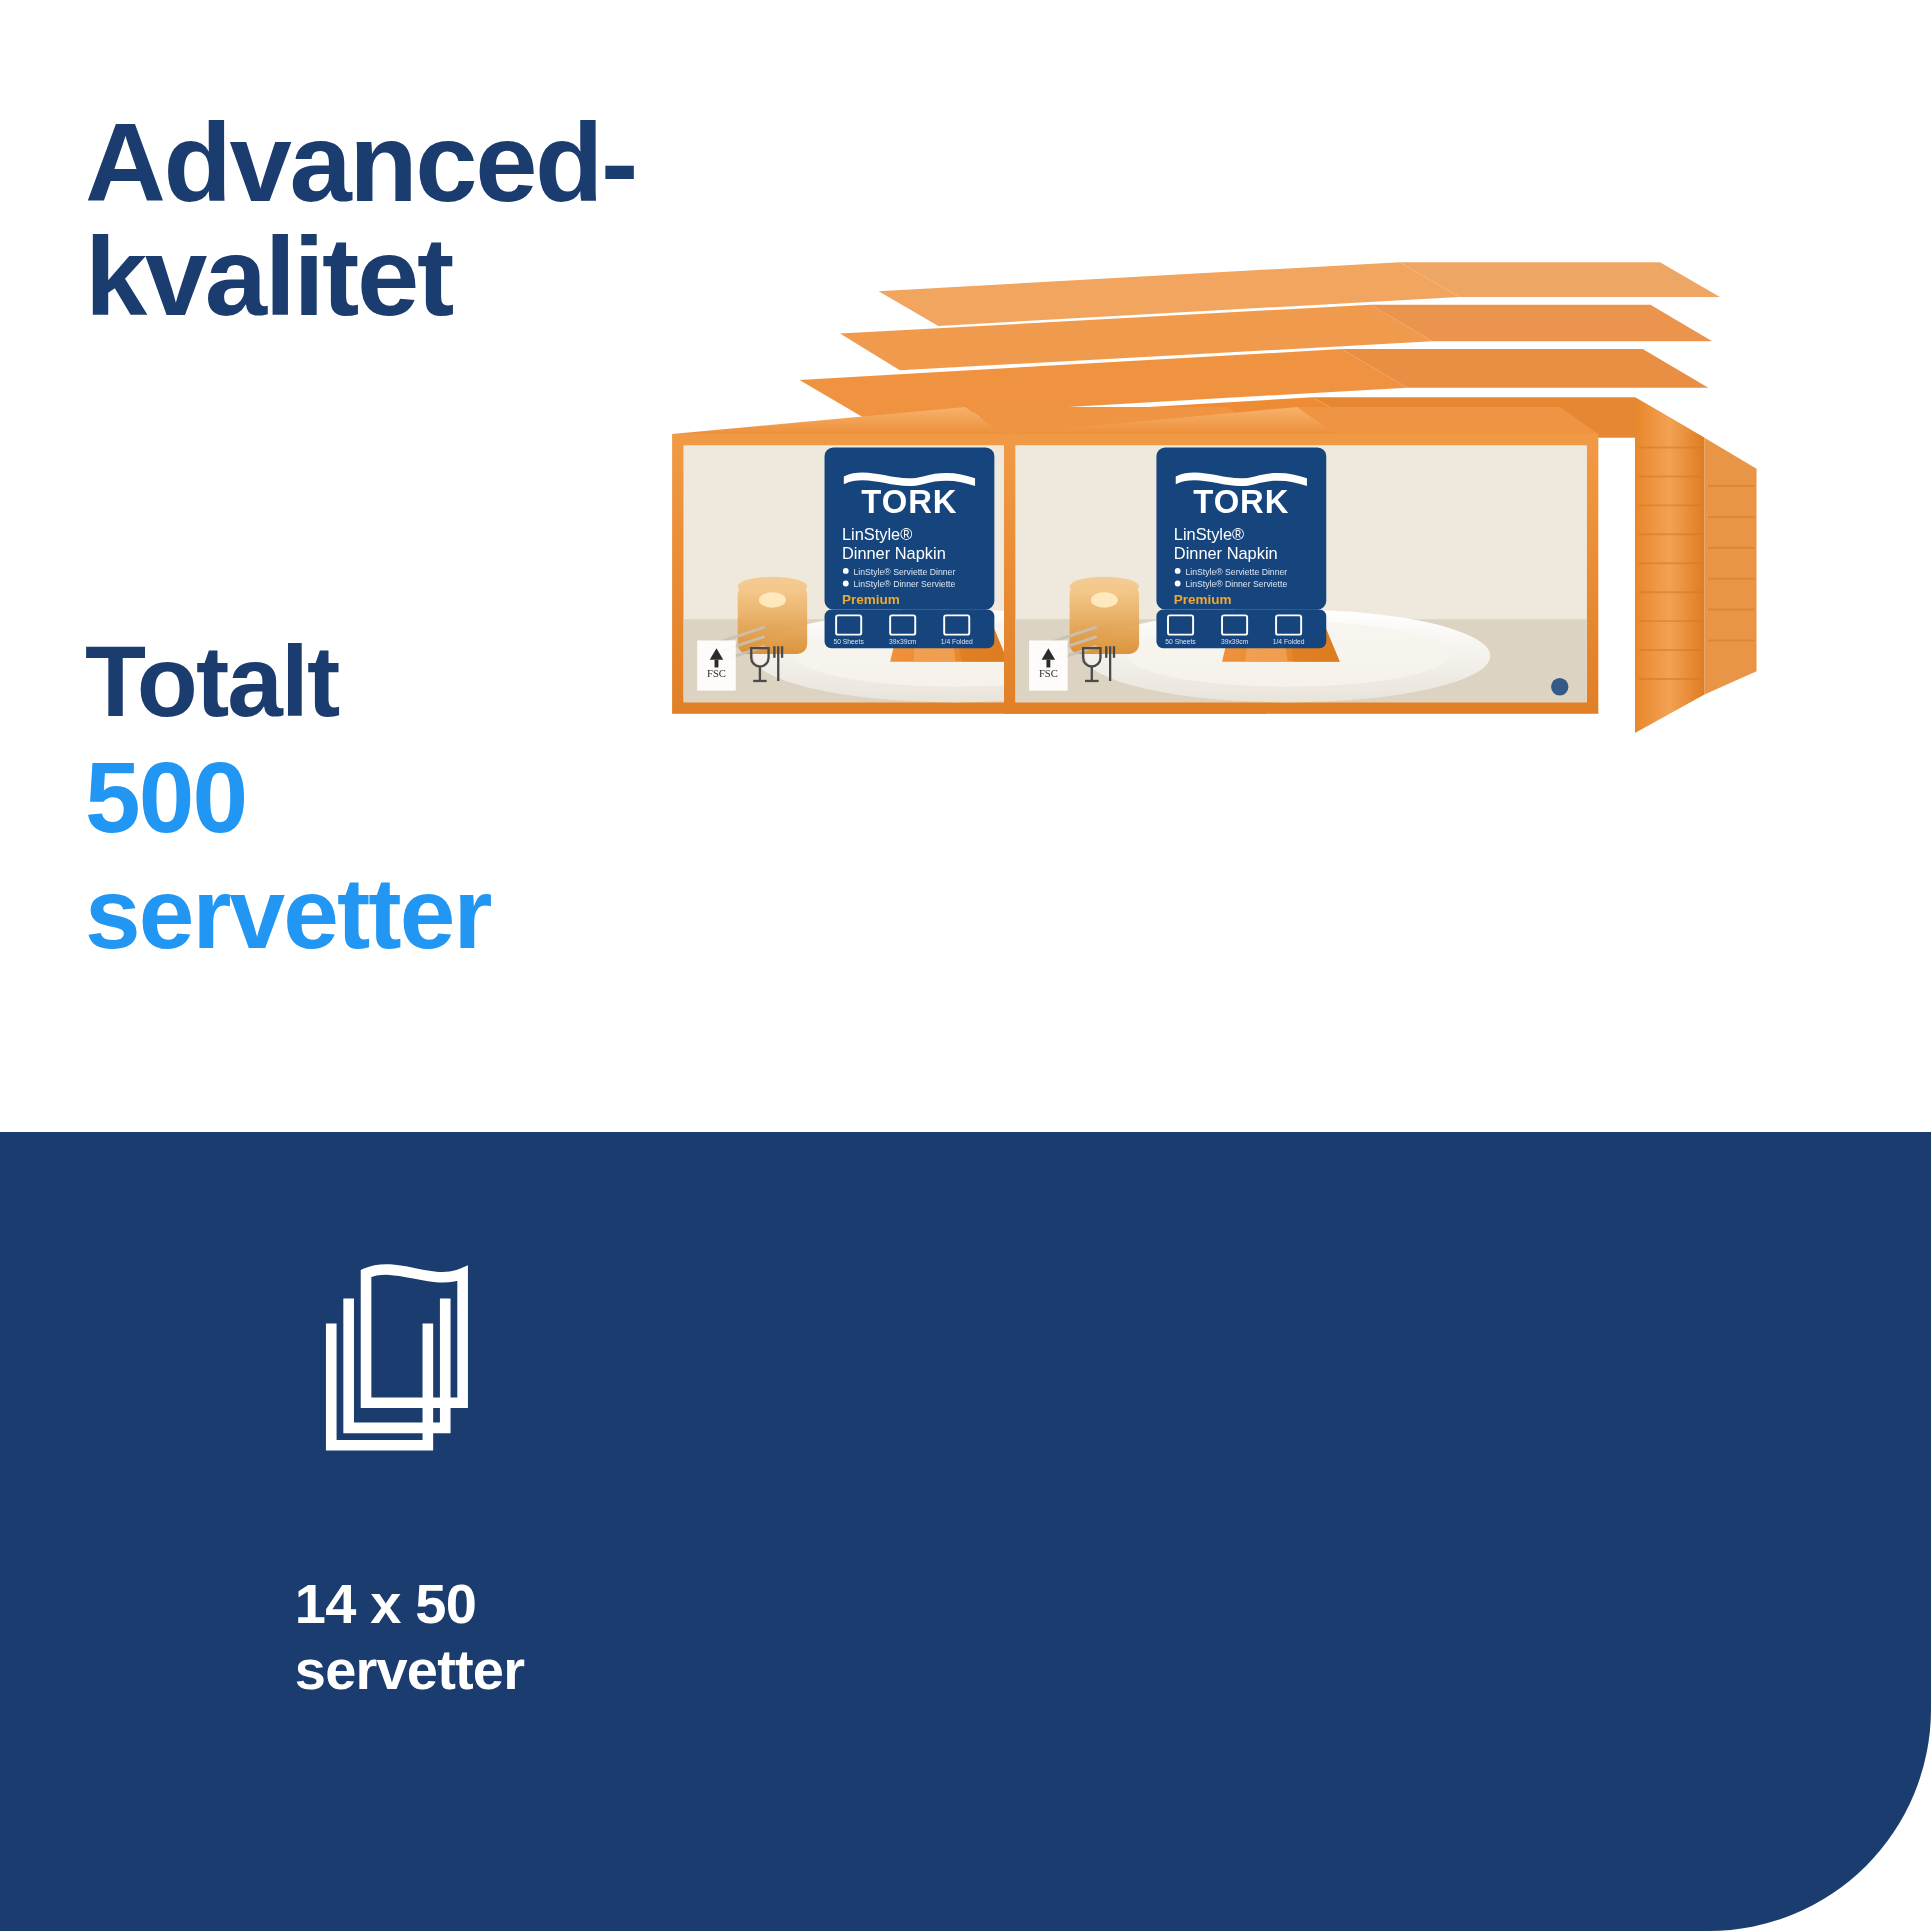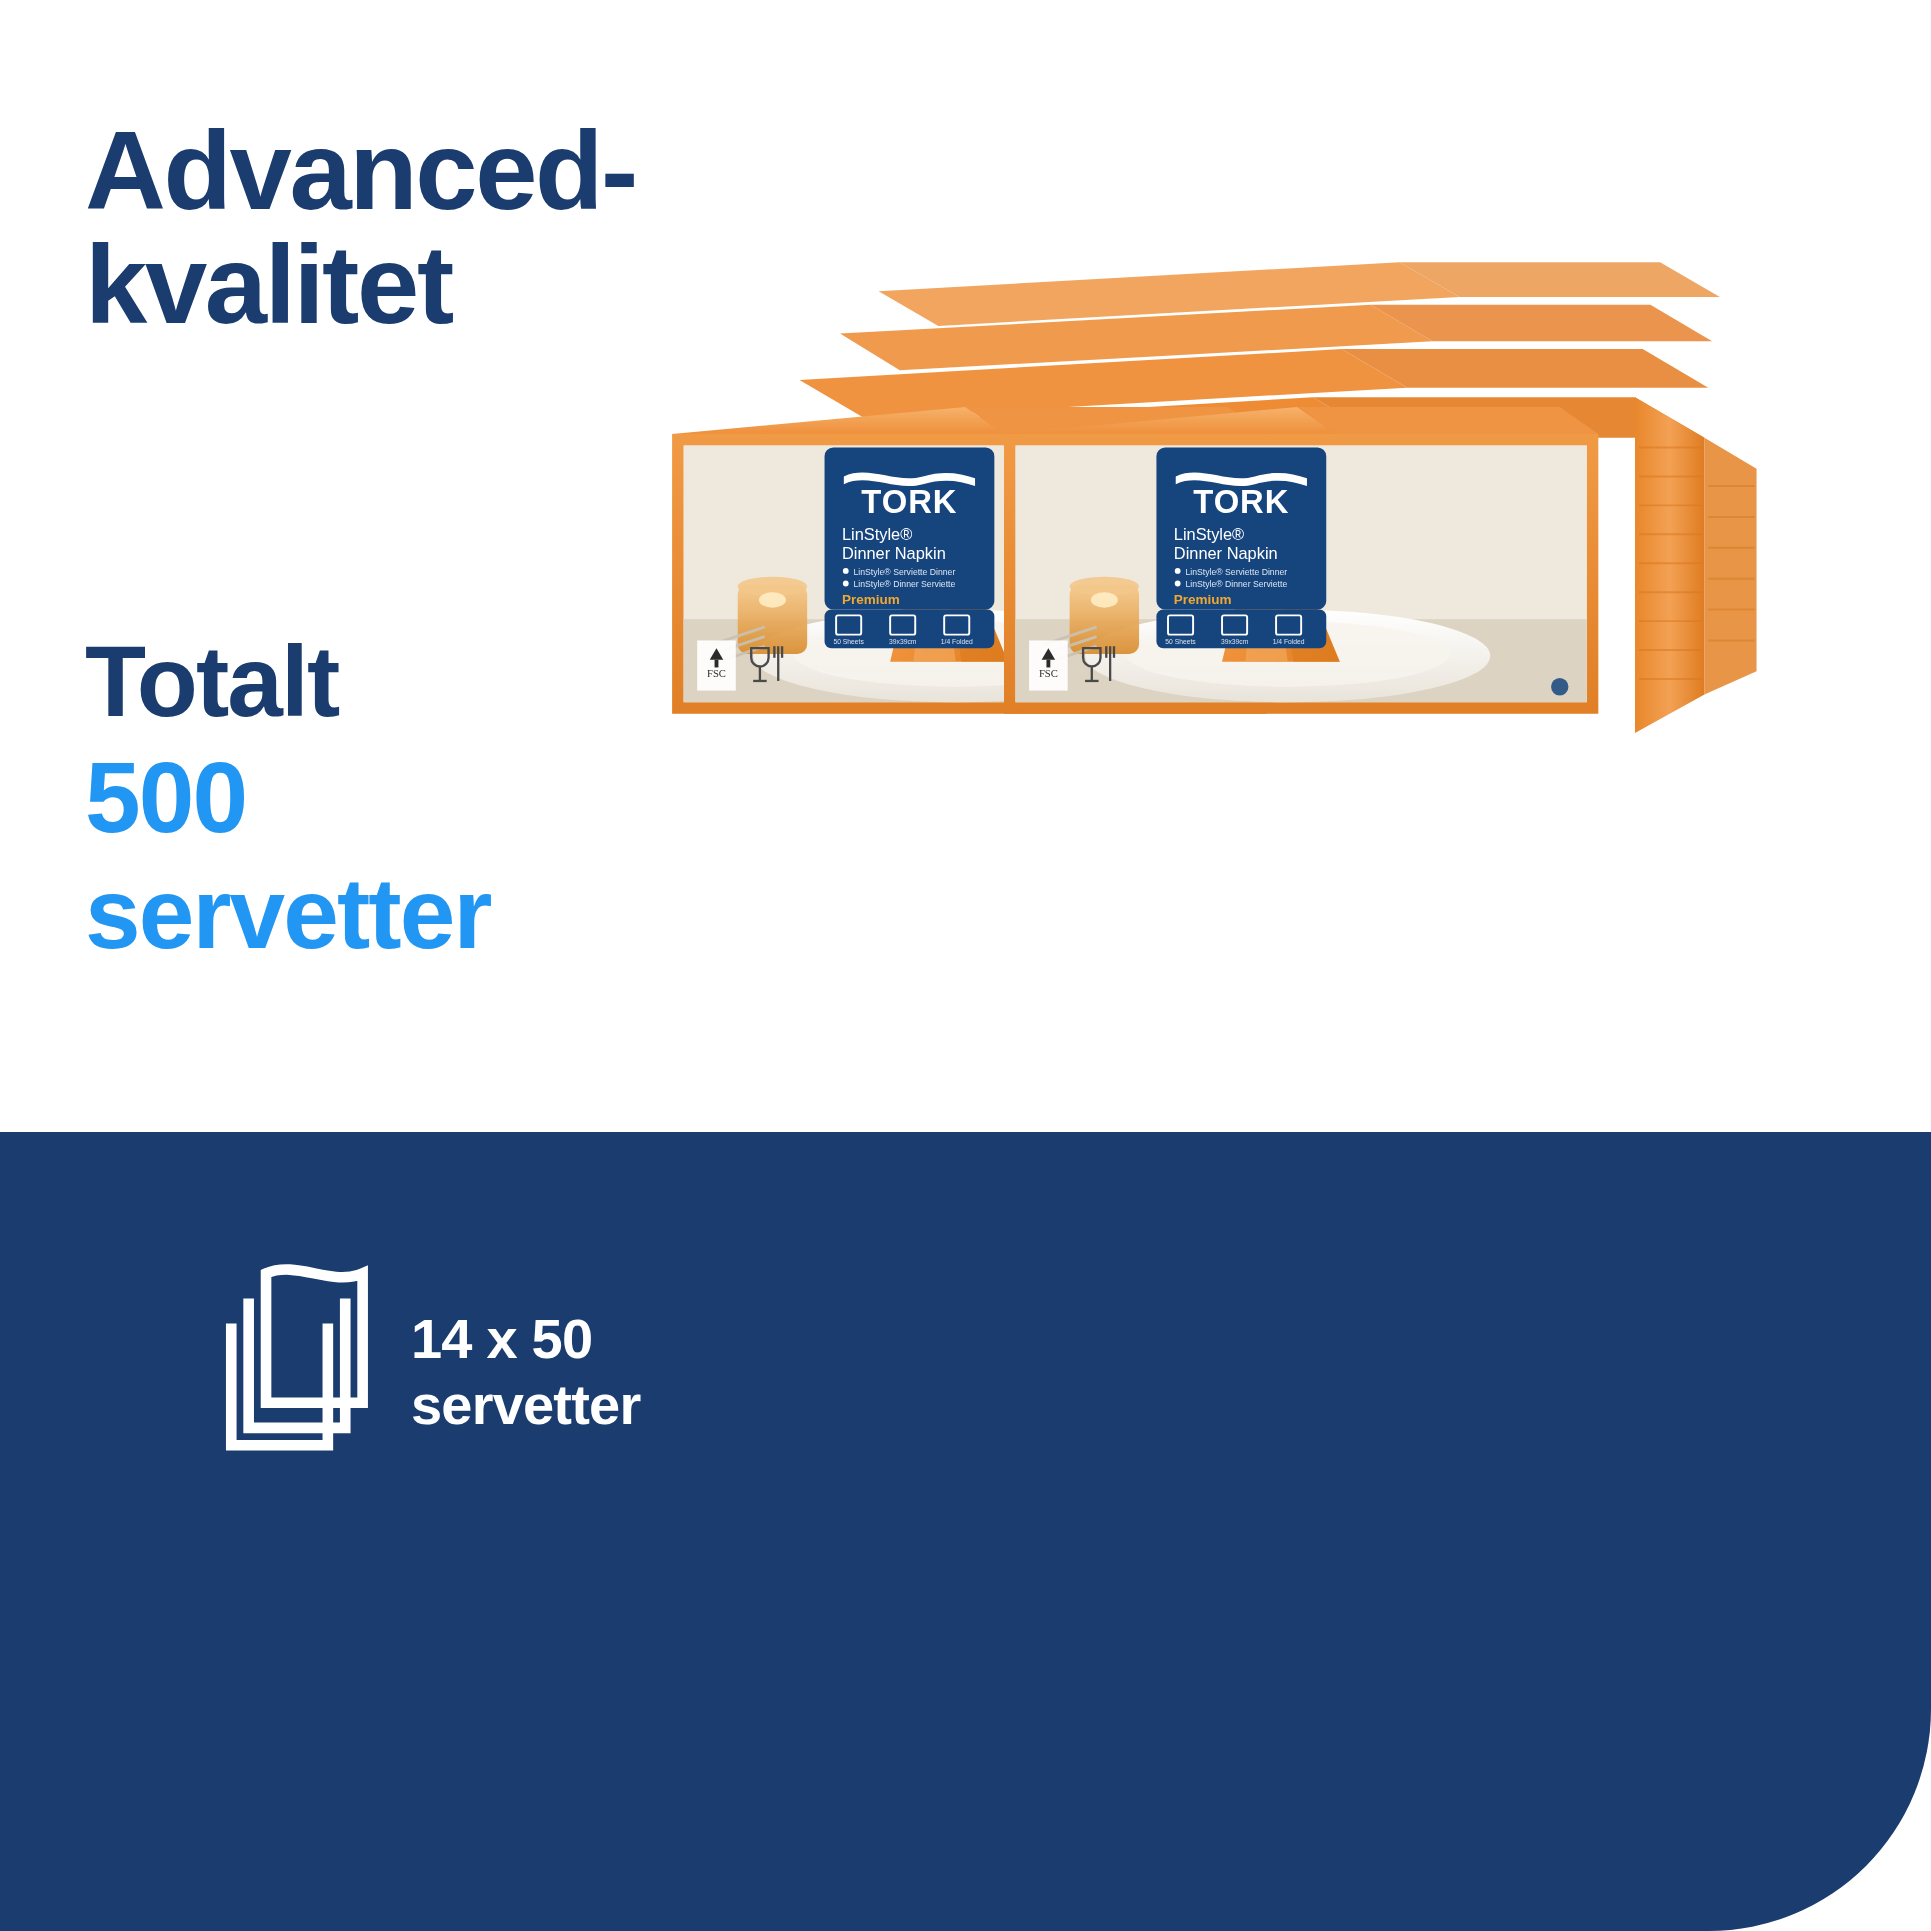--- a/index.html
+++ b/index.html
@@ -3,21 +3,21 @@
 <meta charset="utf-8">
 <style>
   *{margin:0;padding:0;box-sizing:border-box;}
   html,body{width:1931px;height:1931px;}
   body{font-family:"Liberation Sans",sans-serif;background:#ffffff;overflow:hidden;}
   #page{position:relative;width:1931px;height:1931px;background:#fff;}
 
   
   #top-panel{position:absolute;left:0;top:0;width:1931px;height:1132px;background:#ffffff;}
 
-  #headline-block{position:absolute;left:85px;top:114px;width:734px;}
+  #headline-block{position:absolute;left:85px;top:106px;width:734px;}
   .headline{
     font-size:112px;line-height:1.02;font-weight:bold;color:#1B3C6E;
     letter-spacing:-2.4px;
   }
 
   #total-block{position:absolute;left:85px;top:599px;width:734px;margin-top:24px;}
   .total-line{
     font-size:100px;line-height:1.16;font-weight:bold;letter-spacing:-1.9px;
   }
   .total-dark{color:#1B3C6E;}
@@ -29,22 +29,23 @@
   
   #bottom-panel{
     position:absolute;left:0;top:1132px;width:1931px;height:799px;
     background:#1B3C6E;border-bottom-right-radius:222px;
   }
   #features{
     position:absolute;left:0;top:0;width:1931px;height:799px;
     display:flex;align-items:flex-start;padding-top:114px;
   }
   .feature{
-    width:611px;display:flex;flex-direction:row;align-items:flex-start;
+    width:611px;display:flex;flex-direction:column;align-items:center;
     padding-left:56px;
+    gap:48px;
   }
   .feature:nth-child(1){padding-left:208px;}
   .feature:nth-child(2){padding-left:154px;}
   .feature:nth-child(3){padding-left:133px;}
   .feature-icon{height:217px;display:flex;align-items:center;}
   .feature-label{
     margin-top:60px;color:#ffffff;font-size:56px;font-weight:bold;
     line-height:1.18;letter-spacing:-0.8px;white-space:pre-line;
   }
 </style>

